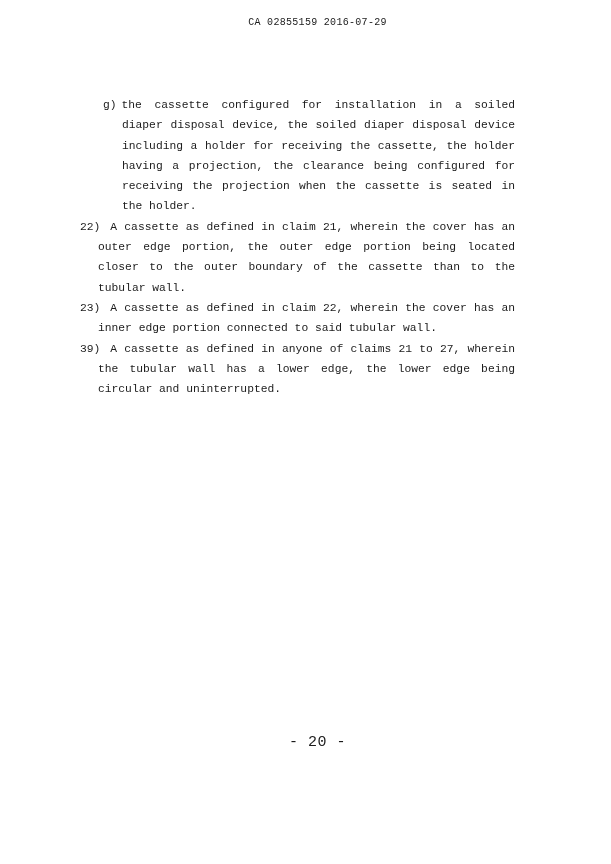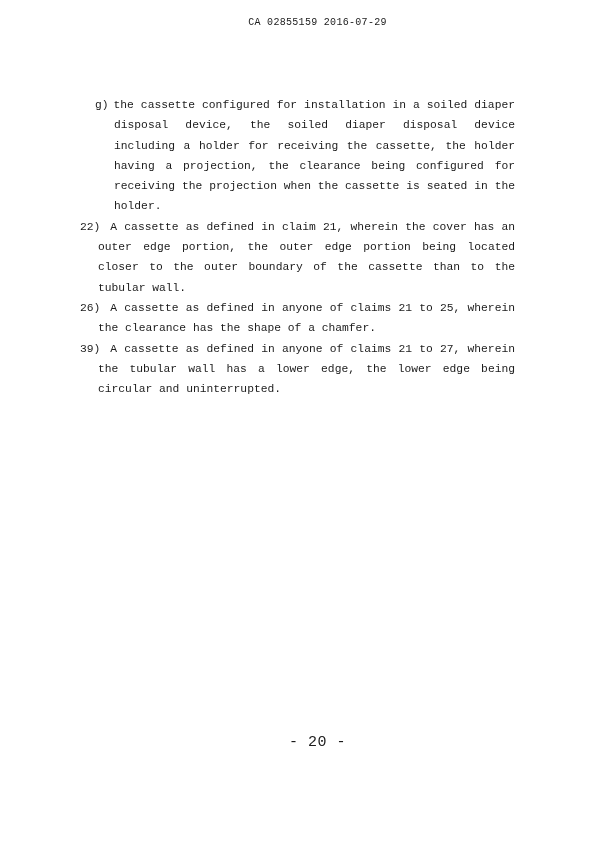--- a/index.html
+++ b/index.html
@@ -37,21 +37,21 @@
     line-height: 20.3px;
   }
   .para {
     text-align: justify;
   }
   .para.claim {
     padding-left: 18px;
     text-indent: -18px;
   }
   .para.sub {
-    margin-left: 15px;
+    margin-left: 23px;
     padding-left: 19px;
     text-indent: -19px;
     margin-top: 0;
   }
   .para .num {
     margin-right: 10px;
     white-space: nowrap;
   }
   .para.sub .num {
     margin-right: 5px;
@@ -68,18 +68,18 @@
 </style>
 </head>
 <body>
 
 <div class="page">
   <div class="header">CA 02855159 2016-07-29</div>
 
   <div class="content" id="paras">
       <div class="para sub"><span class="num">g)</span><span class="body">the cassette configured for installation in a soiled diaper disposal device, the soiled diaper disposal device including a holder for receiving the cassette, the holder having a projection, the clearance being configured for receiving the projection when the cassette is seated in the holder.</span></div>
       <div class="para claim"><span class="num">22)</span><span class="body">A cassette as defined in claim 21, wherein the cover has an outer edge portion, the outer edge portion being located closer to the outer boundary of the cassette than to the tubular wall.</span></div>
-      <div class="para claim"><span class="num">26)</span><span class="body">A cassette as defined in anyone of claims 21 to 25, wherein the clearance has the shape of a chamfer.</span></div>
+      <div class="para claim"><span class="num">23)</span><span class="body">A cassette as defined in claim 22, wherein the cover has an inner edge portion connected to said tubular wall.</span></div>
       <div class="para claim"><span class="num">39)</span><span class="body">A cassette as defined in anyone of claims 21 to 27, wherein the tubular wall has a lower edge, the lower edge being circular and uninterrupted.</span></div>
     </div>
 
   <div class="footer">- 20 -</div>
 </div>
 
 </body></html>

